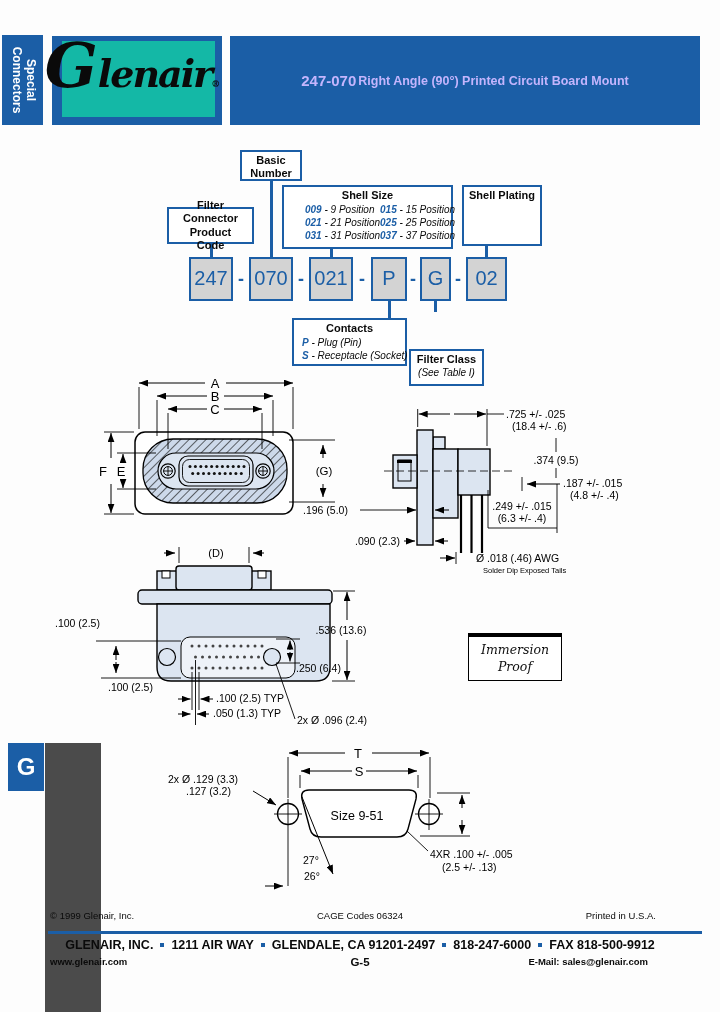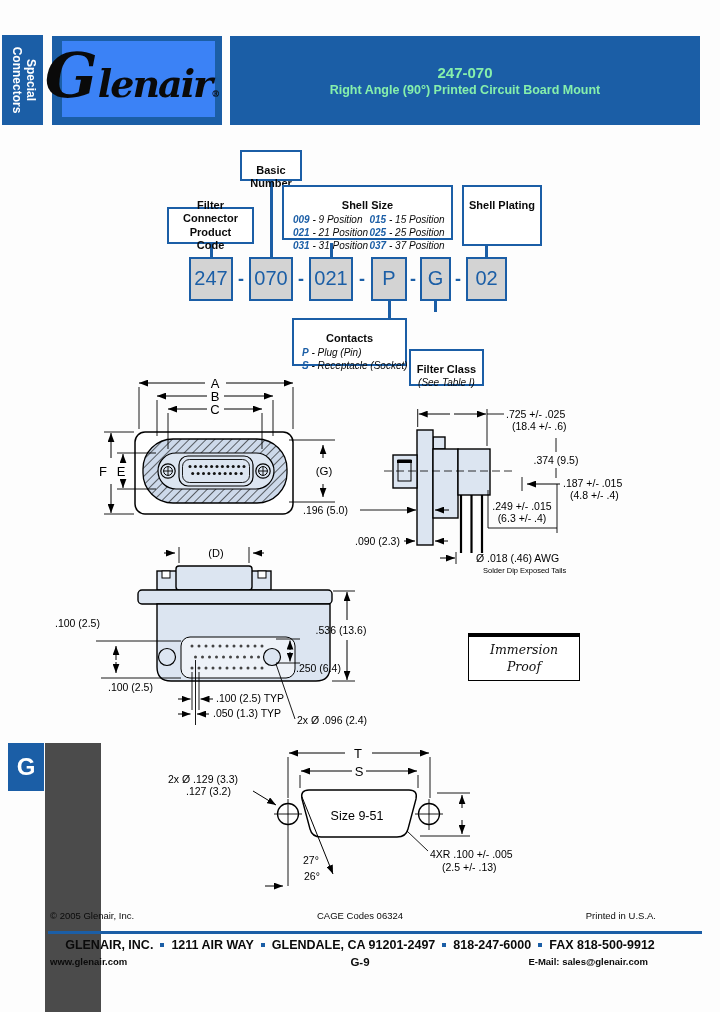--- a/index.html
+++ b/index.html
@@ -2,46 +2,46 @@
 <html><head>
 <meta charset="utf-8">
 <style>
   html,body{margin:0;padding:0;}
   body{width:720px;height:1012px;background:#fdfdfd;font-family:"Liberation Sans",sans-serif;position:relative;overflow:hidden;}
   .abs{position:absolute;}
   
   .side-tab{left:2px;top:35px;width:41px;height:90px;background:#1b5ea6;}
   .side-tab .rot{position:absolute;width:90px;height:41px;left:50%;top:50%;transform:translate(-50%,-50%) rotate(90deg);display:flex;align-items:center;justify-content:center;color:#fff;font-weight:bold;font-size:12px;line-height:1.1;text-align:center;}
   .logo-box{left:52px;top:36px;width:170px;height:89px;background:#1b5ea6;}
-  .logo-inner{position:absolute;left:10px;top:5px;right:7px;bottom:8px;background:#3b82f6;display:flex;align-items:center;justify-content:center;padding-bottom:1px;}
+  .logo-inner{position:absolute;left:10px;top:5px;right:7px;bottom:8px;background:#14b8a6;display:flex;align-items:flex-start;justify-content:center;padding-bottom:1px;}
   .logo-script{font-family:"DejaVu Serif",serif;font-style:italic;font-weight:bold;color:#0a0a0a;white-space:nowrap;}
   .logo-script .big-g{font-size:62px;line-height:0.8;margin-left:-12px;}
   .logo-script .rest{font-size:38px;letter-spacing:-2px;}
   .logo-script .reg{font-size:9px;vertical-align:baseline;}
-  .banner{left:230px;top:36px;width:470px;height:89px;background:#1b5ea6;color:#86efac;display:flex;flex-direction:column;align-items:center;justify-content:center;gap:2px;text-align:center;}
+  .banner{left:230px;top:36px;width:470px;height:89px;background:#1b5ea6;color:#c4b5fd;display:flex;align-items:center;justify-content:center;gap:2px;text-align:center;}
   .banner .l1{font-size:15px;font-weight:bold;}
   .banner .l2{font-size:15.5px;font-weight:bold;}
   .banner .l3{font-size:12.5px;font-weight:bold;}
   
   .lbox{background:#fff;border:2.5px solid #1b5ea6;box-sizing:border-box;z-index:2;color:#0a0a0a;}
-  .lbox .ttl{font-size:11px;font-weight:bold;text-align:center;line-height:1.2;padding-top:12px;}
+  .lbox .ttl{font-size:11px;font-weight:bold;text-align:center;line-height:1.2;padding-top:2px;}
   .opt{font-size:10px;font-style:italic;line-height:1.3;white-space:nowrap;}
   .opt .code{color:#1b5ea6;font-weight:bold;}
   .pnbox{background:#d3d3d3;border:2.5px solid #1b5ea6;box-sizing:border-box;z-index:2;color:#1b5ea6;font-weight:normal;font-size:20px;text-align:center;line-height:39px;}
   .pndash{z-index:2;color:#1b5ea6;font-weight:bold;font-size:18px;text-align:center;width:12px;height:44px;line-height:44px;}
   .cline{background:#1b5ea6;width:2.5px;z-index:1;}
   
   svg text{font-family:"Liberation Sans",sans-serif;fill:#000;}
   .dim{font-size:10.5px;}
   .dims{font-size:7.5px;}
   .letter{font-size:13px;}
   .ol{stroke:#000;stroke-width:1.4;fill:#dce5f1;}
   .thin{stroke:#000;stroke-width:0.9;fill:none;}
   .dl{stroke:#000;stroke-width:1;fill:none;}
-  .imm-box{left:468px;top:633px;width:112px;height:48px;background:#fff;border:1.5px solid #000;border-top:4px solid #000;box-sizing:border-box;display:flex;align-items:center;justify-content:center;z-index:2;}
+  .imm-box{left:468px;top:633px;width:94px;height:48px;background:#fff;border:1.5px solid #000;border-top:4px solid #000;box-sizing:border-box;display:flex;align-items:center;justify-content:center;z-index:2;}
   .imm-box span{display:block;width:68px;text-align:center;font-family:"DejaVu Serif",serif;font-style:italic;font-size:12.5px;line-height:1.3;color:#111;}
   
   .gray-strip{left:45px;top:743px;width:56px;height:269px;background:#4b4b4b;z-index:0;}
   .g-tab{left:8px;top:743px;width:36px;height:48px;background:#1b5ea6;color:#fff;font-weight:bold;font-size:24px;display:flex;align-items:center;justify-content:center;z-index:1;}
   .f-small{font-size:9.5px;color:#0a0a0a;z-index:2;}
   .f-rule{left:48px;top:931px;width:654px;height:3px;background:#1b5ea6;z-index:2;}
   .f-addr{left:0;right:0;top:938px;display:flex;align-items:center;justify-content:center;gap:7px;font-weight:bold;font-size:12.5px;color:#0a0a0a;z-index:2;white-space:nowrap;}
   .f-addr .dot{width:4px;height:4px;background:#1b5ea6;display:inline-block;}
   .f-bold-sm{font-size:9.5px;font-weight:bold;color:#0a0a0a;z-index:2;}
   .f-page{left:0;right:0;top:956px;text-align:center;font-weight:bold;font-size:11.5px;color:#0a0a0a;z-index:2;}
@@ -80,23 +80,23 @@
 <div class="abs cline" style="left:270px;top:180px;height:78px;"></div>
 <div class="abs cline" style="left:330px;top:243px;height:15px;"></div>
 <div class="abs cline" style="left:485px;top:245px;height:13px;"></div>
 <div class="abs cline" style="left:388px;top:300px;height:18px;"></div>
 <div class="abs cline" style="left:434px;top:300px;height:12px;"></div>
 
 <div class="abs lbox" style="left:240px;top:150px;width:62px;height:31px;">
   <div class="ttl">Basic Number</div>
 </div>
 
-<div class="abs lbox" style="left:282px;top:185px;width:171px;height:55px;">
+<div class="abs lbox" style="left:282px;top:185px;width:171px;height:64px;">
   <div class="ttl">Shell Size</div>
-  <div style="display:grid;grid-template-columns:1fr 1fr;padding:1px 5px 0 9px;">
+  <div style="display:grid;grid-template-columns:1fr 1fr;padding:1px 5px 0 21px;">
     <div class="opt"><span class="code">009</span> <span>- 9 Position</span></div>
     <div class="opt"><span class="code">015</span> <span>- 15 Position</span></div>
     <div class="opt"><span class="code">021</span> <span>- 21 Position</span></div>
     <div class="opt"><span class="code">025</span> <span>- 25 Position</span></div>
     <div class="opt"><span class="code">031</span> <span>- 31 Position</span></div>
     <div class="opt"><span class="code">037</span> <span>- 37 Position</span></div>
   </div>
 </div>
 
 <div class="abs lbox" style="left:462px;top:185px;width:80px;height:61px;">
@@ -378,33 +378,33 @@
     <line x1="462" y1="808" x2="462" y2="795" class="dl" marker-end="url(#arw)"></line>
       <line x1="462" y1="820" x2="462" y2="834" class="dl" marker-end="url(#arw)"></line>
   </g>
 </svg>
 
 <div class="abs gray-strip"></div>
 <div class="abs g-tab">
     <span>G</span>
   </div>
 
-<div class="abs f-small" style="left:50px;top:910px;">© 2005 Glenair, Inc.</div>
+<div class="abs f-small" style="left:50px;top:910px;">© 1999 Glenair, Inc.</div>
 <div class="abs f-small" style="left:0;right:0;top:910px;text-align:center;">CAGE Codes 06324</div>
 <div class="abs f-small" style="right:64px;top:910px;">Printed in U.S.A.</div>
 
 <div class="abs f-rule"></div>
 
 <div class="abs f-addr">
   <span>GLENAIR, INC.</span>
   <span class="dot"></span>
   <span>1211 AIR WAY</span>
   <span class="dot"></span>
   <span>GLENDALE, CA 91201-2497</span>
   <span class="dot"></span>
   <span>818-247-6000</span>
   <span class="dot"></span>
   <span>FAX 818-500-9912</span>
 </div>
 
 <div class="abs f-bold-sm" style="left:50px;top:956px;">www.glenair.com</div>
-<div class="abs f-page">G-9</div>
+<div class="abs f-page">G-5</div>
 <div class="abs f-bold-sm" style="right:72px;top:956px;">E-Mail: sales@glenair.com</div>
 
 </body></html>

